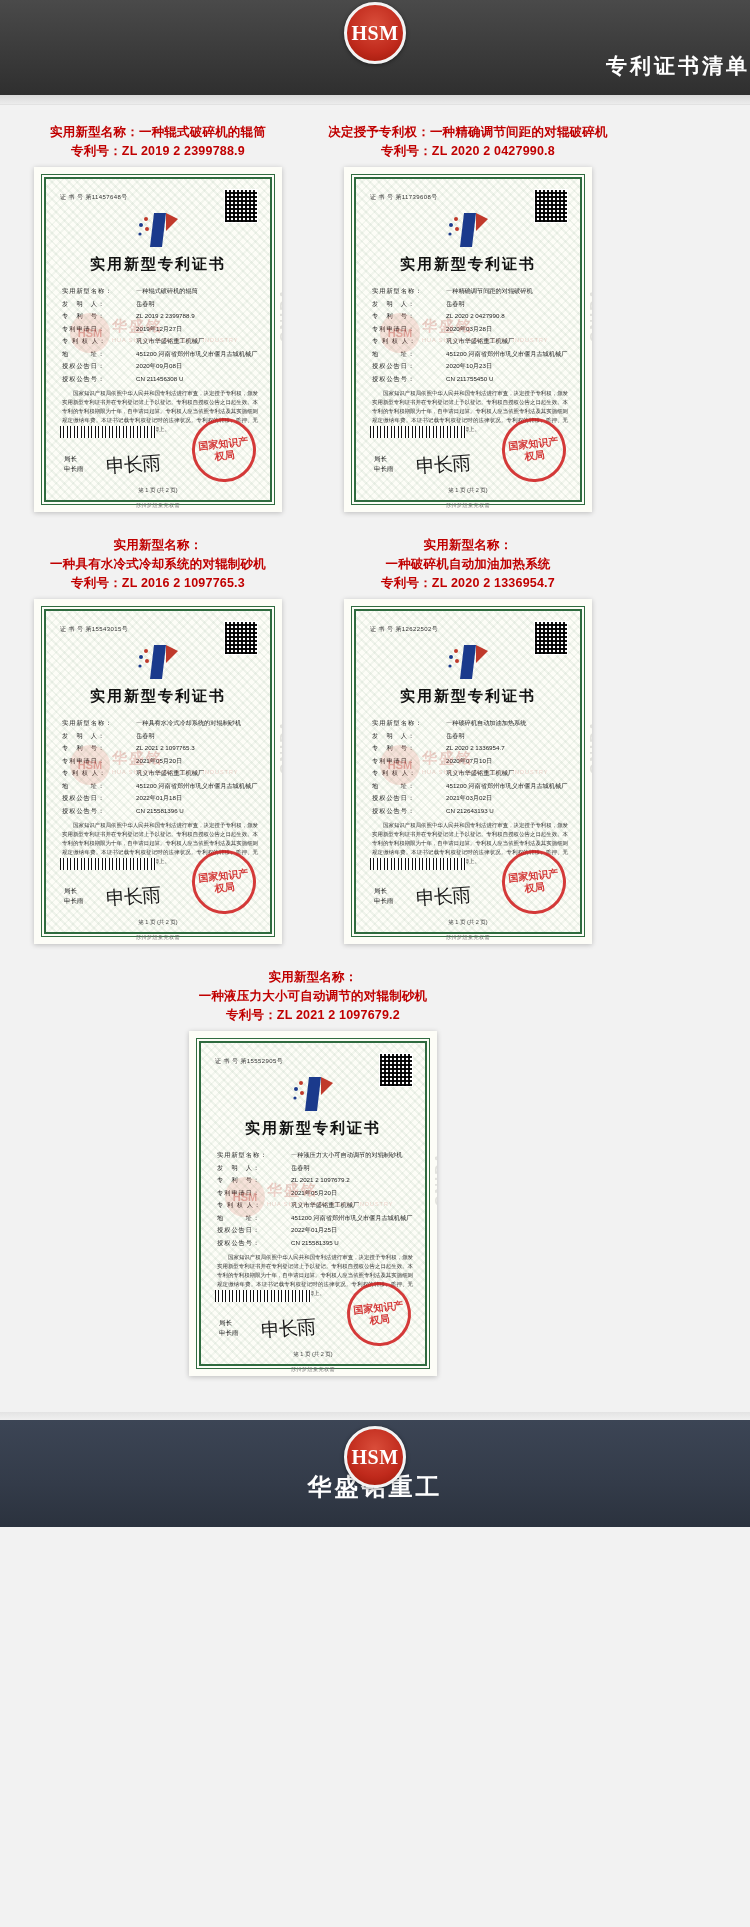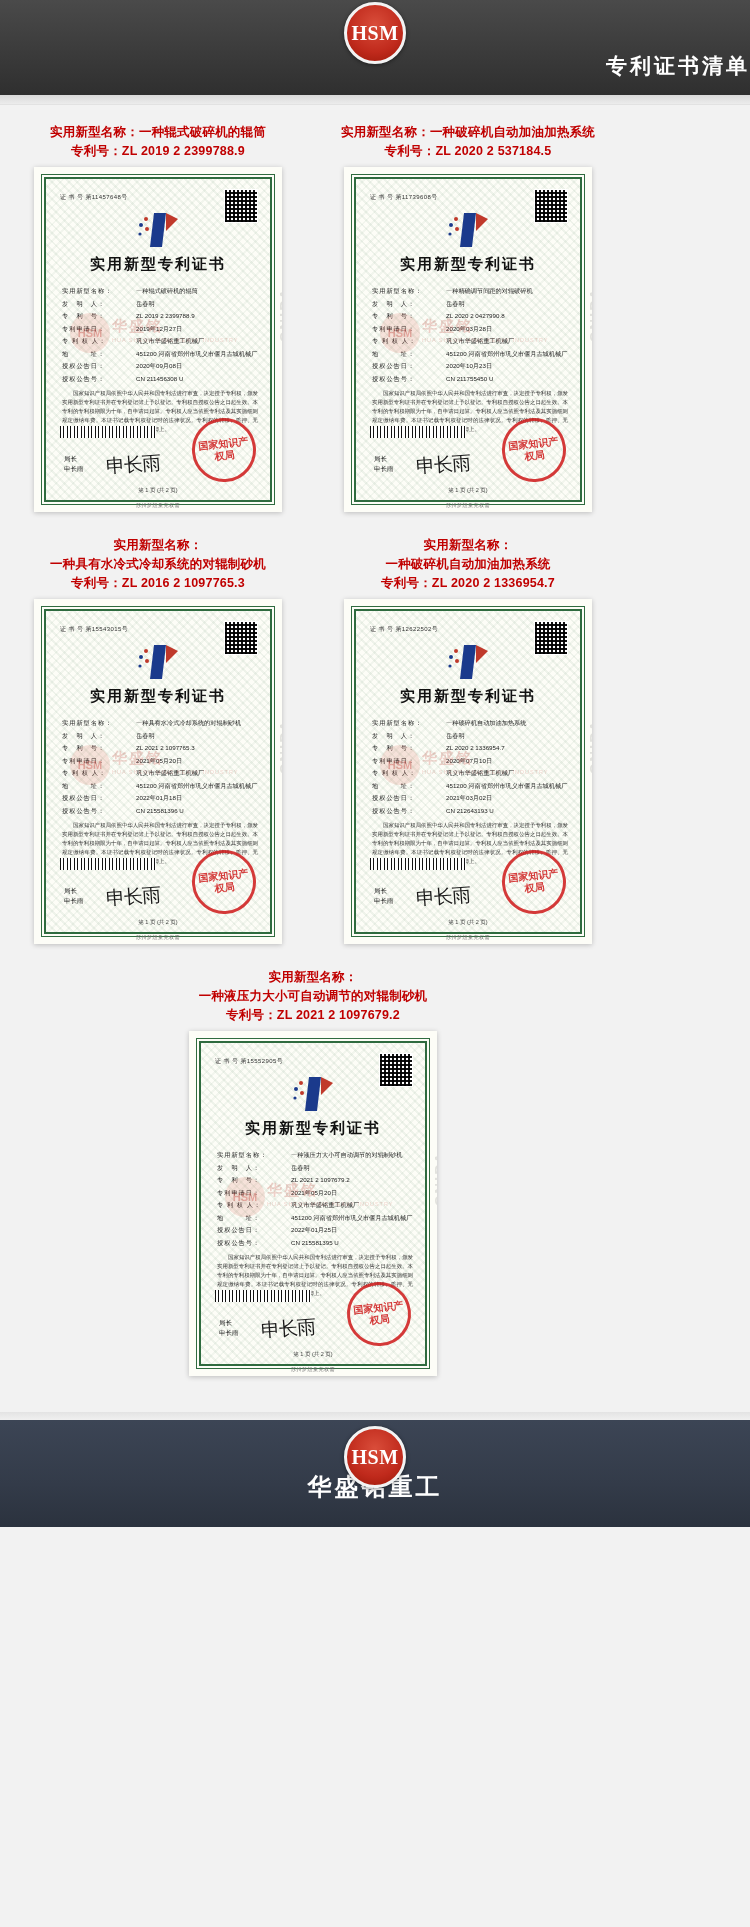--- a/index.html
+++ b/index.html
@@ -367,22 +367,22 @@
       <div class="cert-hand">申长雨</div>
       <div class="red-seal">
         <span>国家知识产权局</span>
       </div>
       <div class="cert-pagefoot">第 1 页 (共 2 页)</div>
       <div class="cert-bottomnote">苏州梦想集充权需</div>
     </div>
       </div>
       <div class="cert-card">
     <div class="cert-caption">
-          <span class="cap-line">实用新型名称：一种破碎机自动加油加热系统</span>
-          <span class="cap-line">专利号：ZL 2020 2 537184.5</span>
+          <span class="cap-line">决定授予专利权：一种精确调节间距的对辊破碎机</span>
+          <span class="cap-line">专利号：ZL 2020 2 0427990.8</span>
         </div>
     <div class="cert-doc">
       <div class="cert-inner-border"></div>
       <div class="guilloche"></div>
       <div class="cert-serial">证 书 号 第11739608号</div>
       <div class="qr"></div>
       <div class="emblem"><svg viewBox="0 0 52 42" width="52" height="42">
     <path d="M22 4 L34 4 L30 38 L18 38 Z" fill="#1b3a8c"></path>
     <path d="M34 4 L46 10 L34 22 Z" fill="#c0392b"></path>
     <circle cx="14" cy="10" r="2" fill="#c0392b"></circle>

